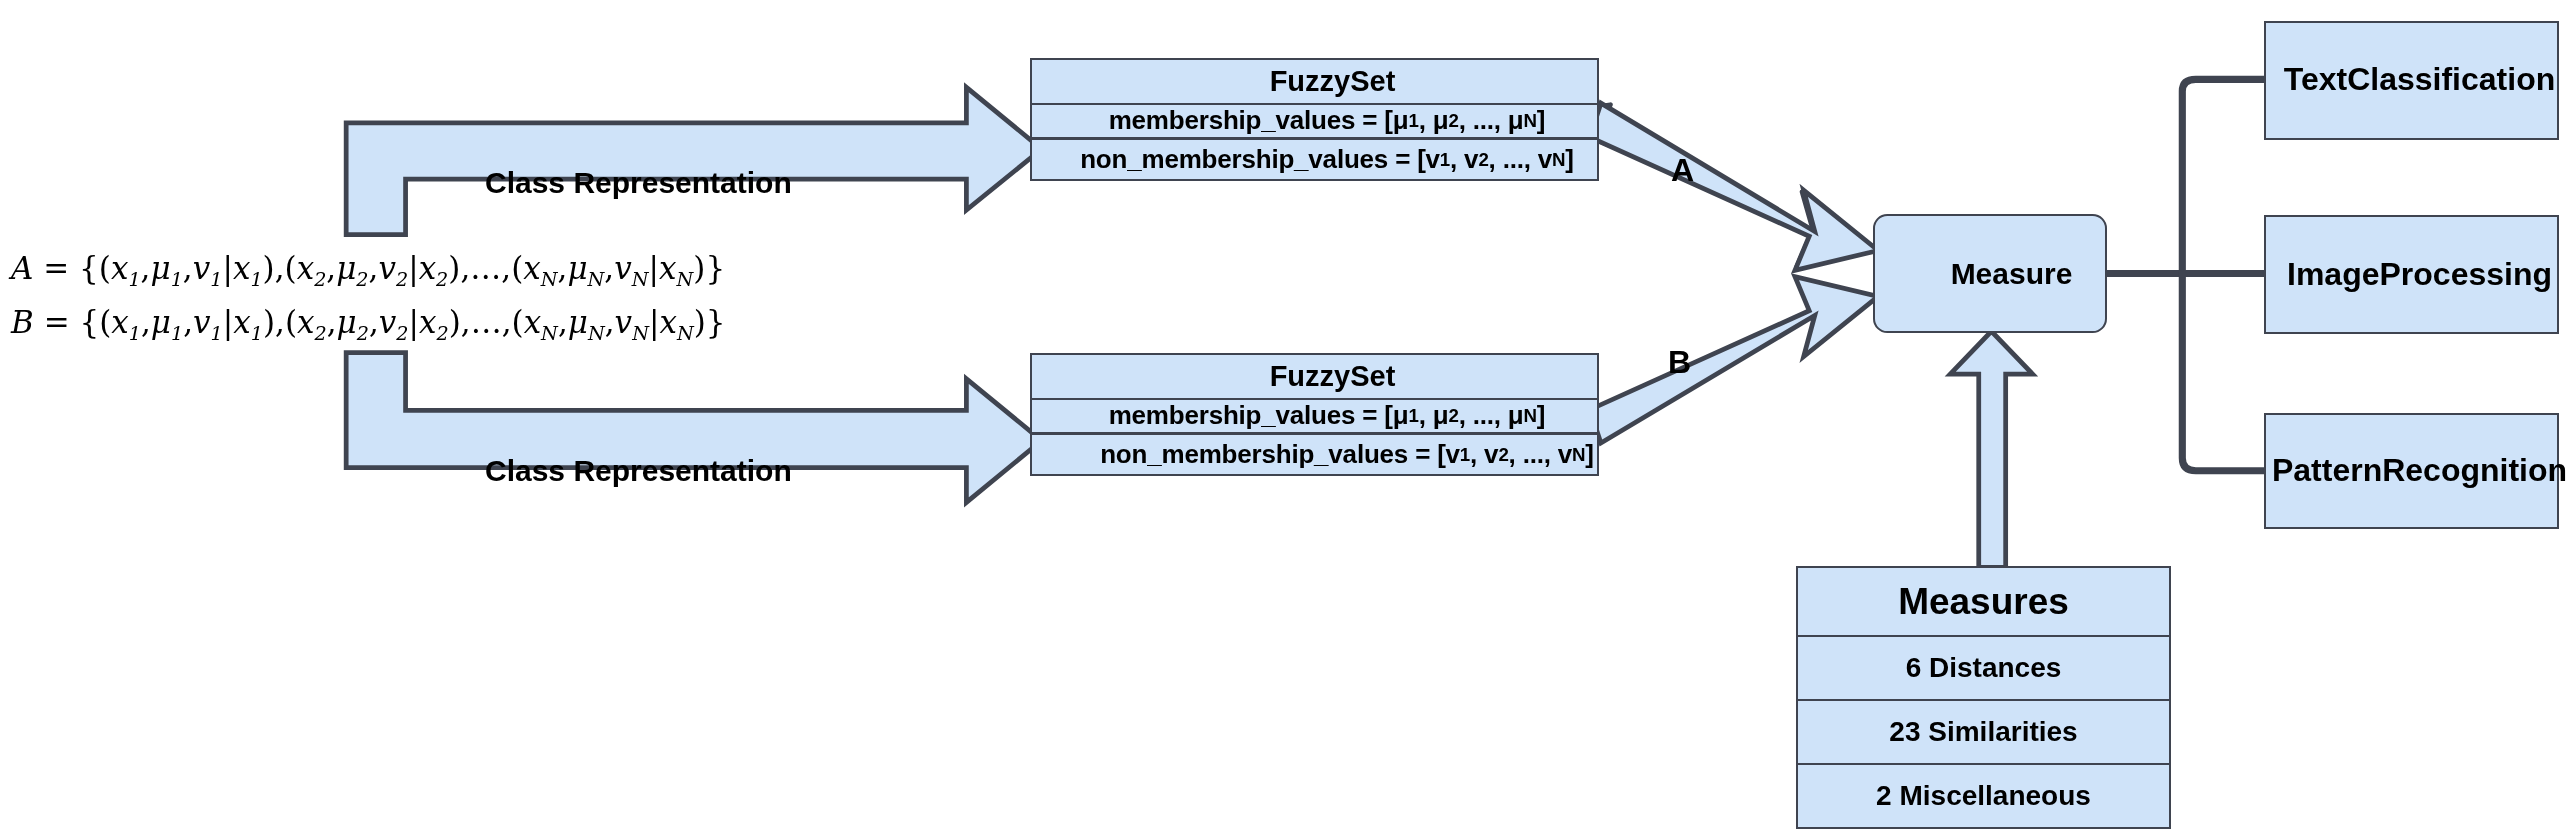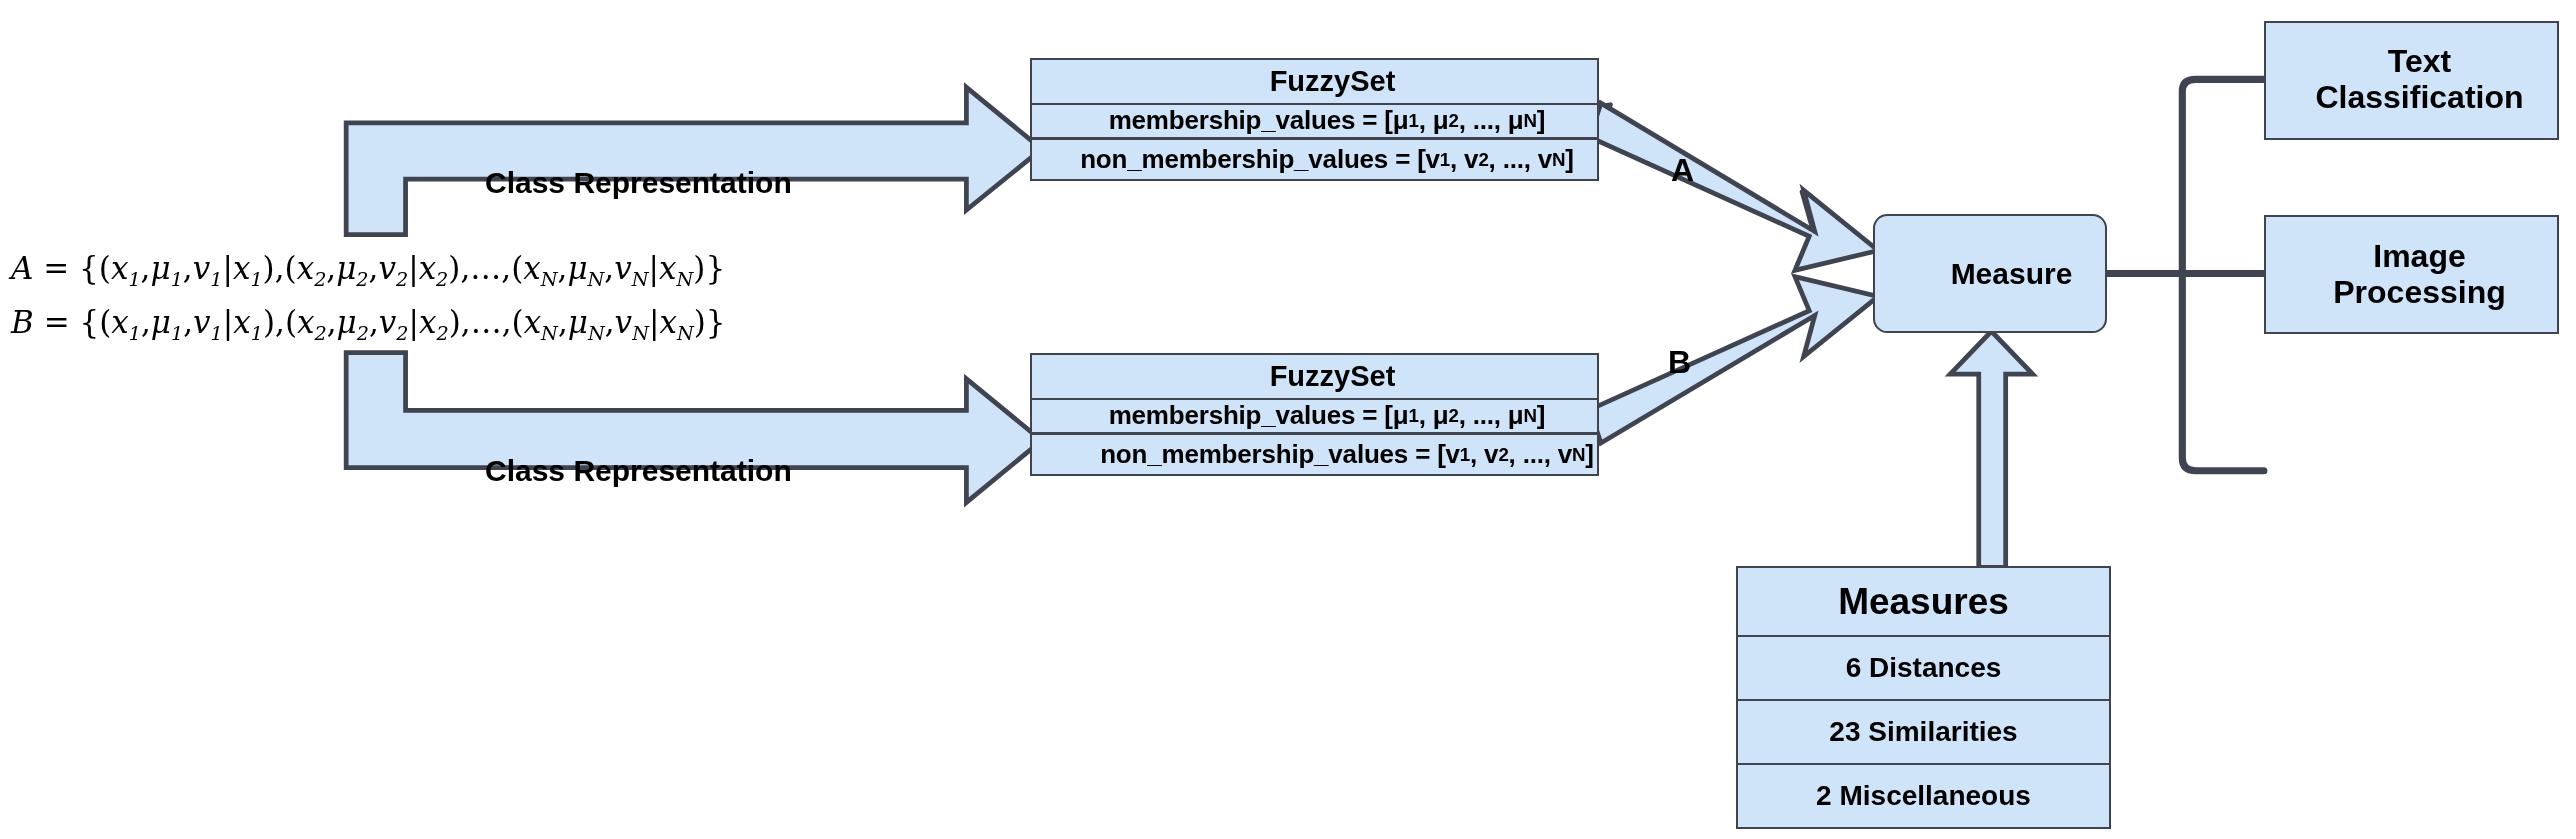--- a/index.html
+++ b/index.html
@@ -64,21 +64,21 @@
     padding-left: 25px;
   }
   .measure-label {
     font-size: 30px;
     font-weight: bold;
   }
   .app-label {
     font-size: 32px;
     font-weight: bold;
     line-height: 1.12;
-    flex-direction: column;
+    flex-direction: row;
     height: 100%;
     margin-left: 16px;
   }
   .meas-title {
     font-size: 37px;
     font-weight: bold;
     height: 67px;
   }
   .meas-item {
     font-size: 28px;
@@ -170,36 +170,42 @@
     <div class="row row-div fz-attr">membership_values = [μ<sub style="font-size:0.72em">1</sub>, μ<sub style="font-size:0.72em">2</sub>, ..., μ<sub style="font-size:0.72em">N</sub>]</div>
   </div>
   <div class="box" style="left:1030px; top:433px; width:569px; height:43px;">
     <div class="row fz-attr" style="height:100%;margin-left:40px;">non_membership_values = [v<sub style="font-size:0.72em">1</sub>, v<sub style="font-size:0.72em">2</sub>, ..., v<sub style="font-size:0.72em">N</sub>]</div>
   </div>
 
   <div class="box box-rounded" style="left:1873px; top:214px; width:234px; height:119px;">
     <div class="row measure-label" style="height:100%;padding-left:43px;">Measure</div>
   </div>
 
-  <div class="box" style="left:1736px; top:566px; width:375px; height:263px;">
+  <div class="box" style="left:1796px; top:566px; width:375px; height:263px;">
     <div class="row title-row meas-title">Measures</div>
     <div class="row row-div meas-item">6 Distances</div>
     <div class="row row-div meas-item">23 Similarities</div>
     <div class="row row-div meas-item">2 Miscellaneous</div>
   </div>
 
   <div class="box" style="left:2264px; top:20.6px; width:295px; height:119px;">
     <div class="row app-label">
       <span>Text</span>
       <span>Classification</span>
     </div>
   </div>
 
   <div class="box" style="left:2264px; top:215px; width:295px; height:119px;">
     <div class="row app-label">
       <span>Image</span>
       <span>Processing</span>
     </div>
   </div>
 
+  <div class="box" style="left:2264px; top:413px; width:295px; height:116px;">
+    <div class="row app-label">
+      <span>Pattern</span>
+      <span>Recognition</span>
+    </div>
+  </div>
 
 </div>
 
 
 </body></html>

